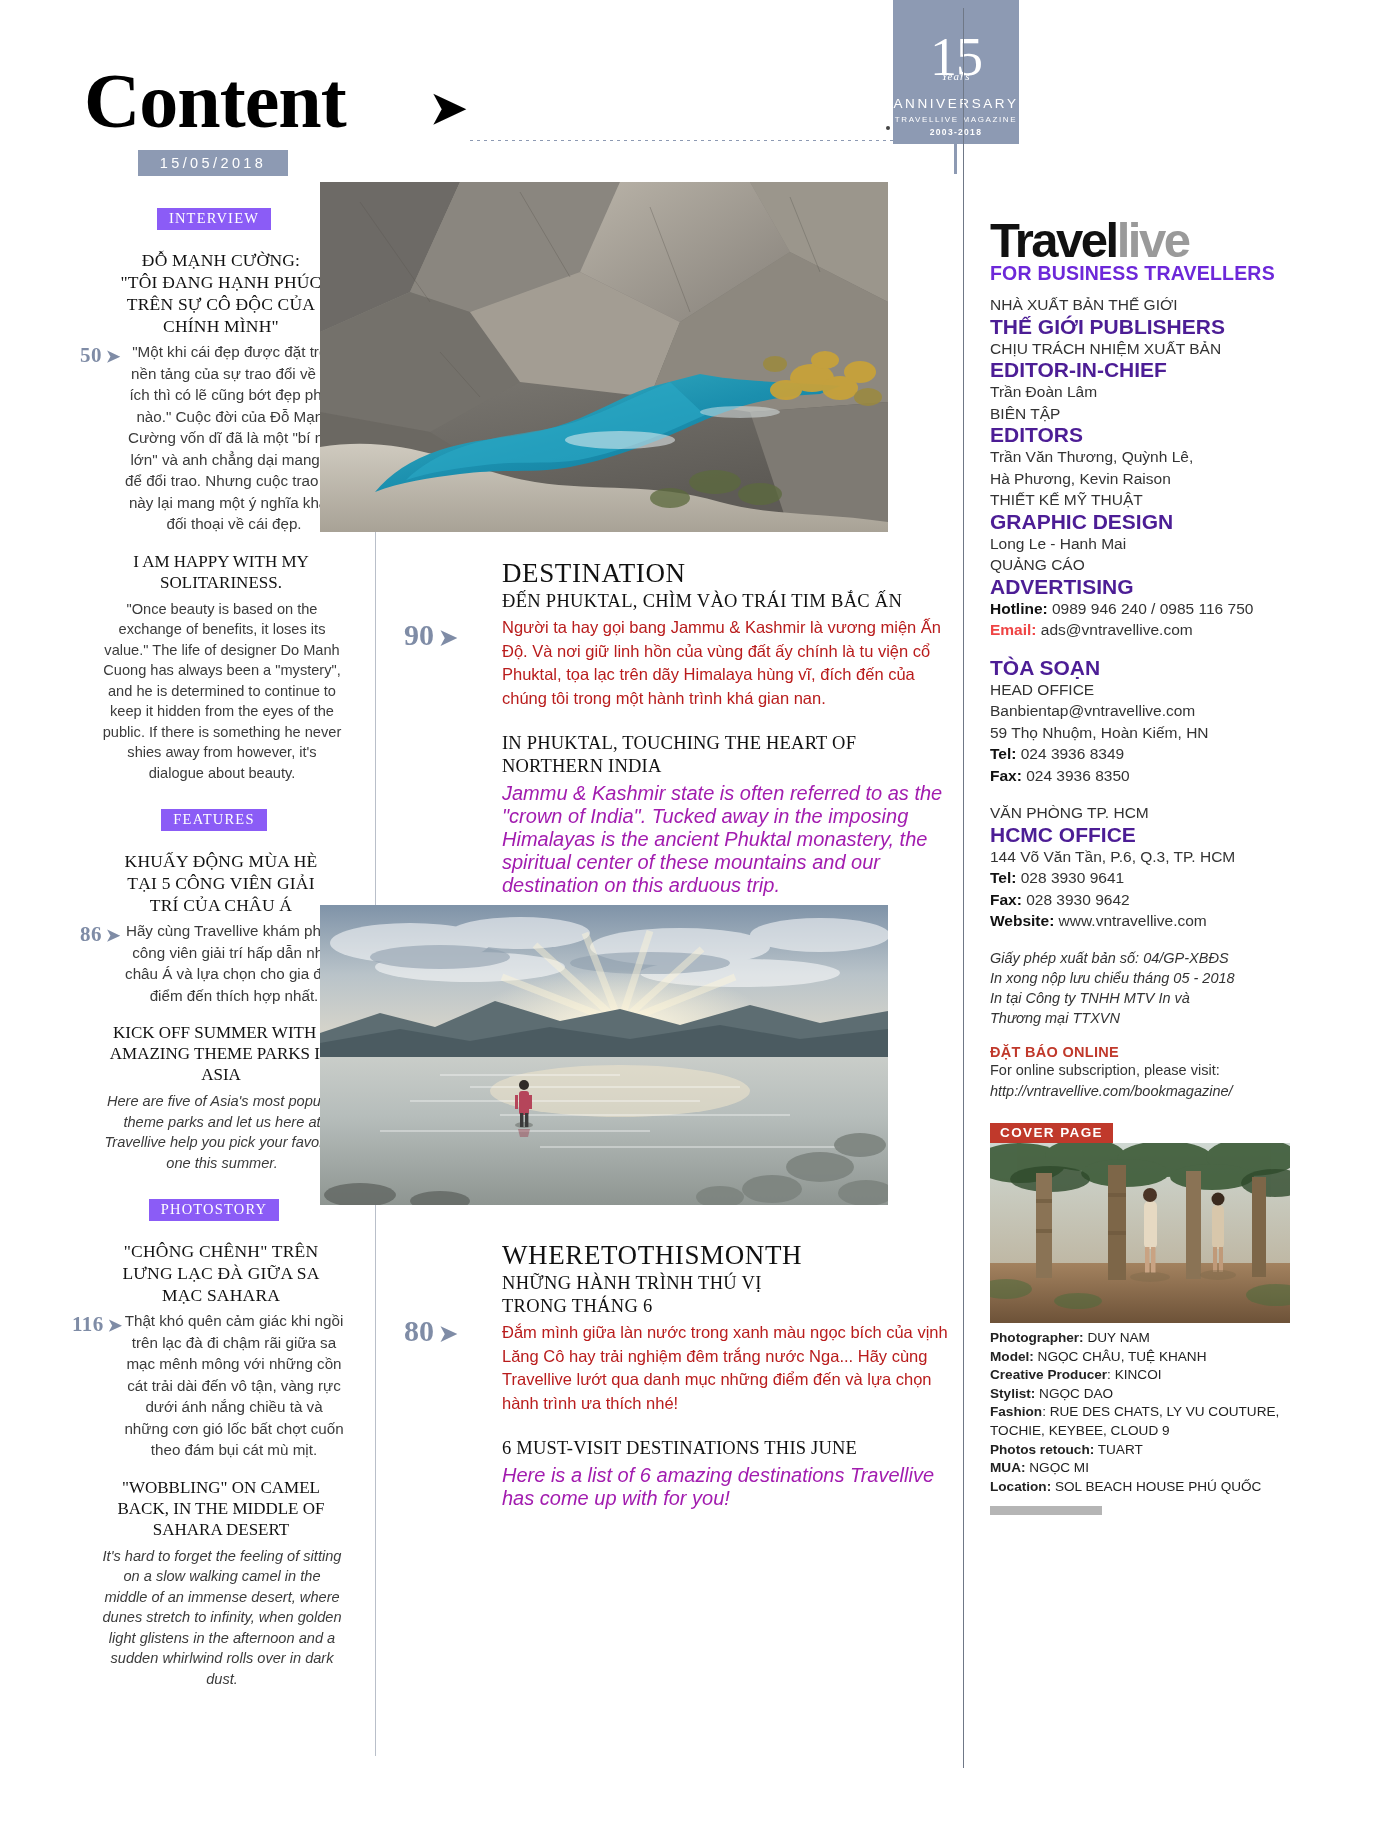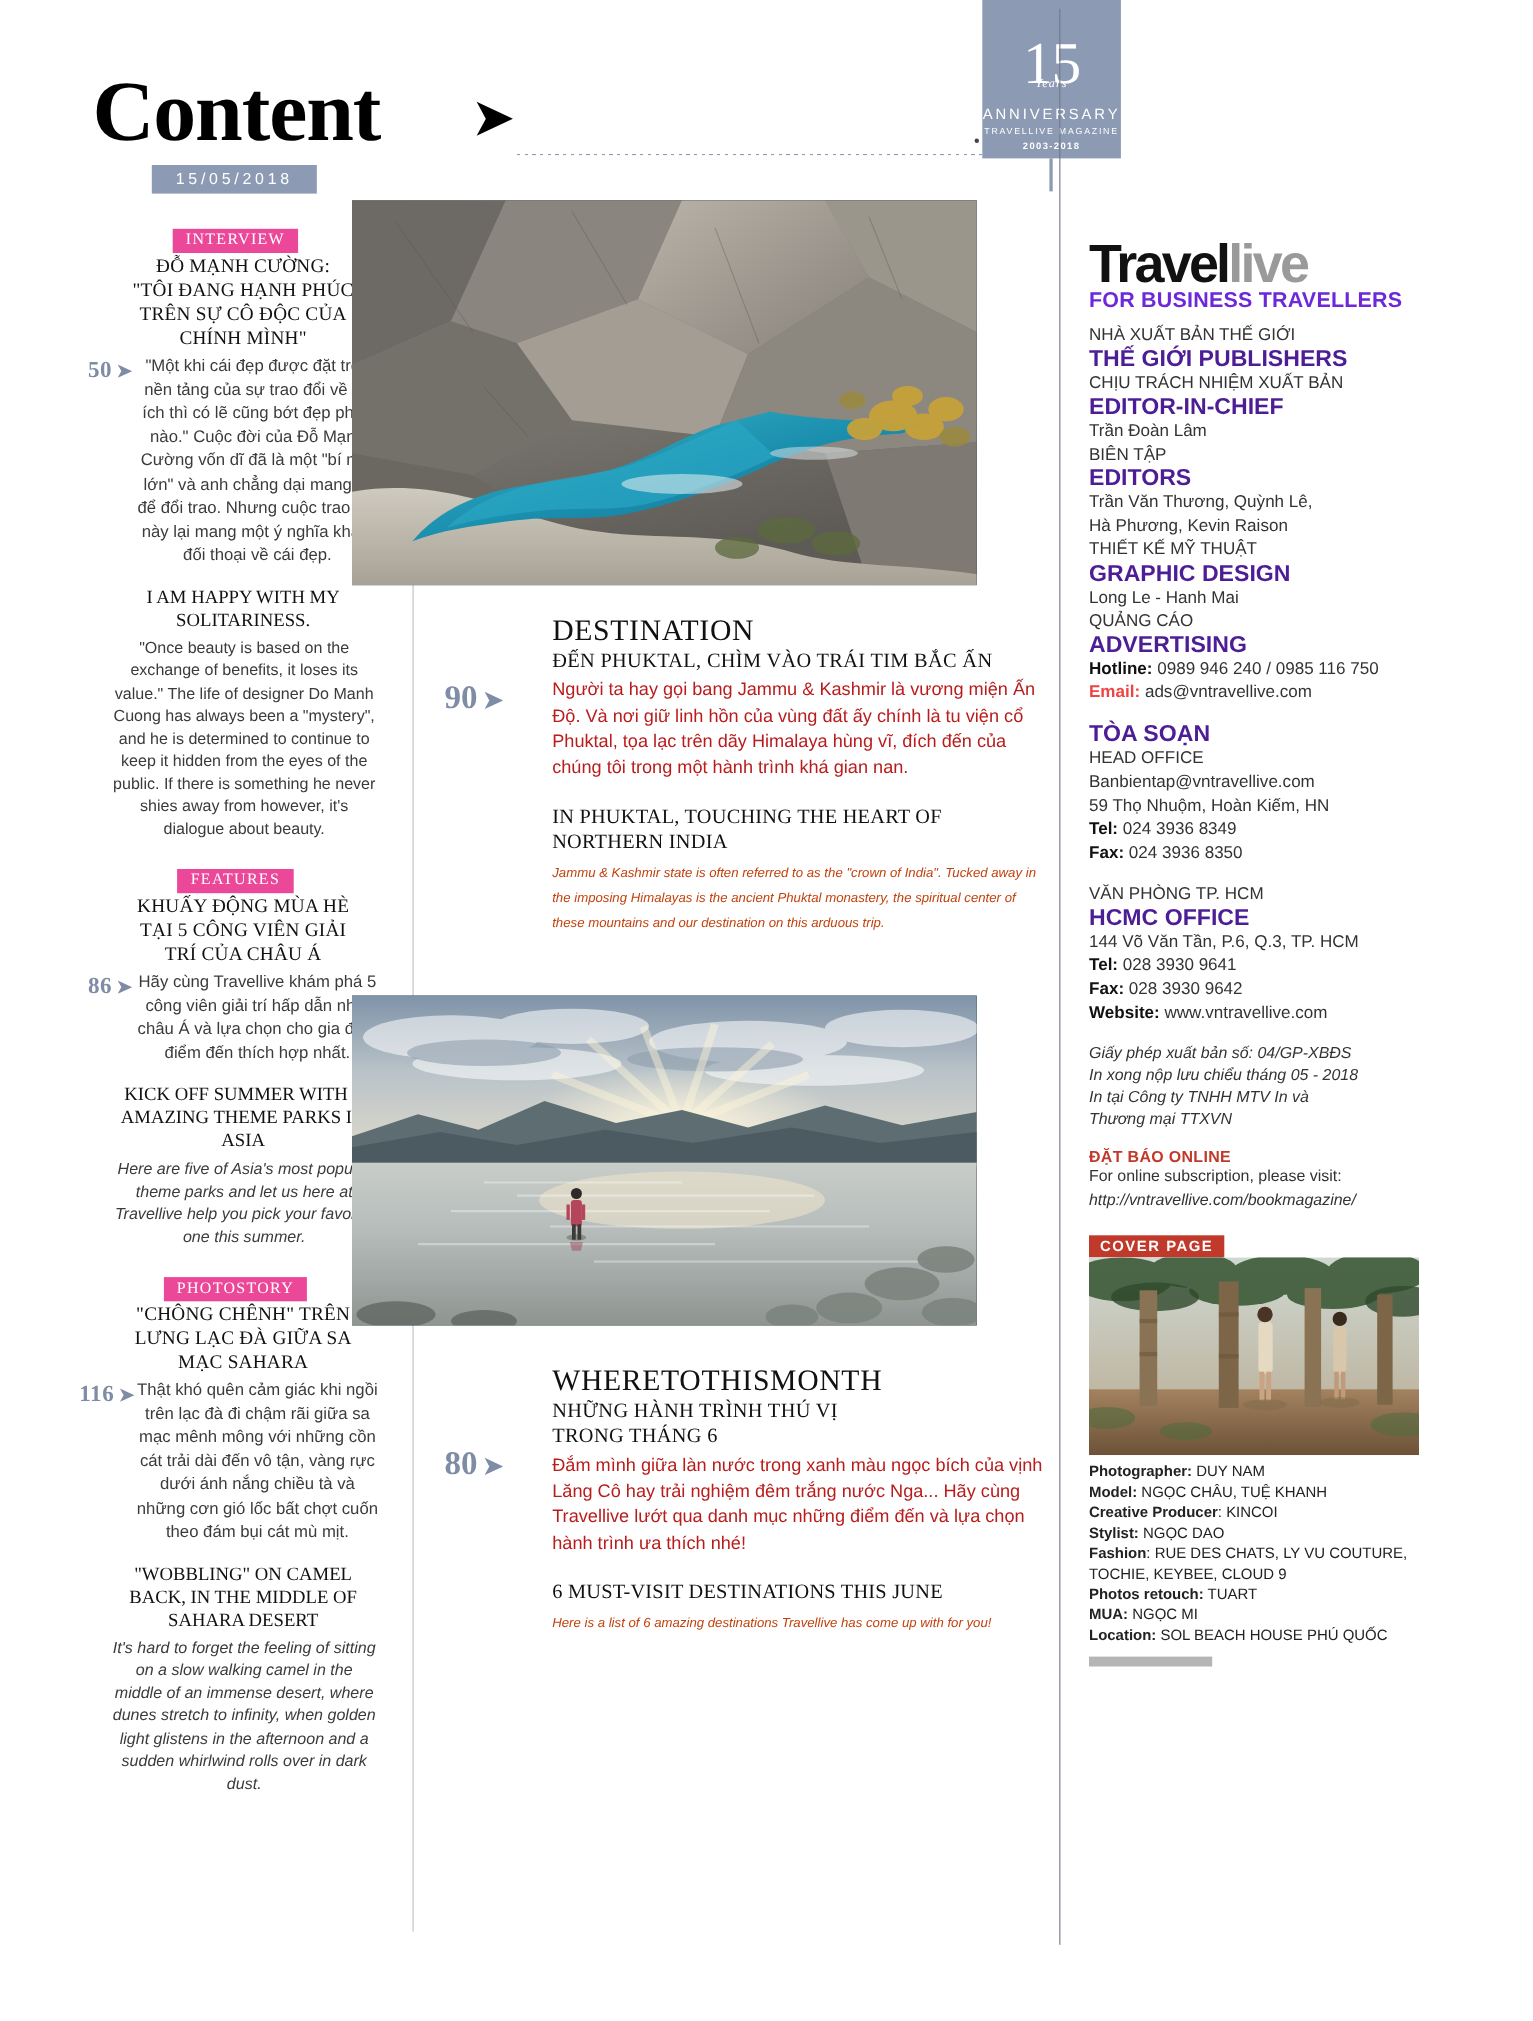--- a/index.html
+++ b/index.html
@@ -45,22 +45,22 @@
     text-align:center;line-height:26px;
   }
 
   
   .vrule1{position:absolute;left:375px;top:196px;width:1px;height:1560px;background:#b9bfc9;}
   .vrule2{position:absolute;left:963px;top:8px;width:1px;height:1760px;background:#6f7887;}
 
   
   .col-left{position:absolute;left:74px;top:208px;width:280px;text-align:center;}
   .kicker{
-    display:inline-block;background:#ec4899;color:#fff;font-family:"Liberation Serif",serif;
-    font-size:14.5px;letter-spacing:1.2px;padding:2px 12px 3px;margin-bottom:0;
+    display:inline-block;background:#8b5cf6;color:#fff;font-family:"Liberation Serif",serif;
+    font-size:14.5px;letter-spacing:1.2px;padding:2px 12px 3px;margin-bottom:19px;
   }
   .l-head{
     font-family:"Liberation Serif",serif;font-size:17.5px;line-height:22px;
     color:#111;letter-spacing:.2px;margin:0 8px 4px 22px;
   }
   .l-body{
     font-size:15.2px;line-height:21.5px;color:#3b3b3b;margin:4px 8px 0 48px;
     font-family:"Liberation Sans",sans-serif;
   }
   .l-en-head{
@@ -92,21 +92,21 @@
     line-height:23px;color:#111;margin-top:2px;
   }
   .m-body{
     font-size:16.5px;line-height:23.5px;color:#b91c1c;margin-top:3px;
   }
   .m-enhead{
     font-family:"Liberation Serif",serif;font-size:18.5px;line-height:23px;
     color:#111;margin-top:22px;letter-spacing:.2px;
   }
   .m-enbody{
-    font-size:12px;line-height:23px;color:#c2410c;font-style:italic;margin-top:4px;
+    font-size:20px;line-height:23px;color:#a21caf;font-style:italic;margin-top:4px;
   }
   .m-pagenum{
     position:absolute;font-family:"Liberation Serif",serif;font-weight:bold;
     font-size:30px;color:#7f8ca6;
   }
   .m-pagenum .car{font-family:"Liberation Sans",sans-serif;font-size:22px;margin-left:5px;}
 
   
   .col-right{position:absolute;left:990px;top:214px;width:300px;}
   .logo{position:relative;height:58px;margin-bottom:2px;}

